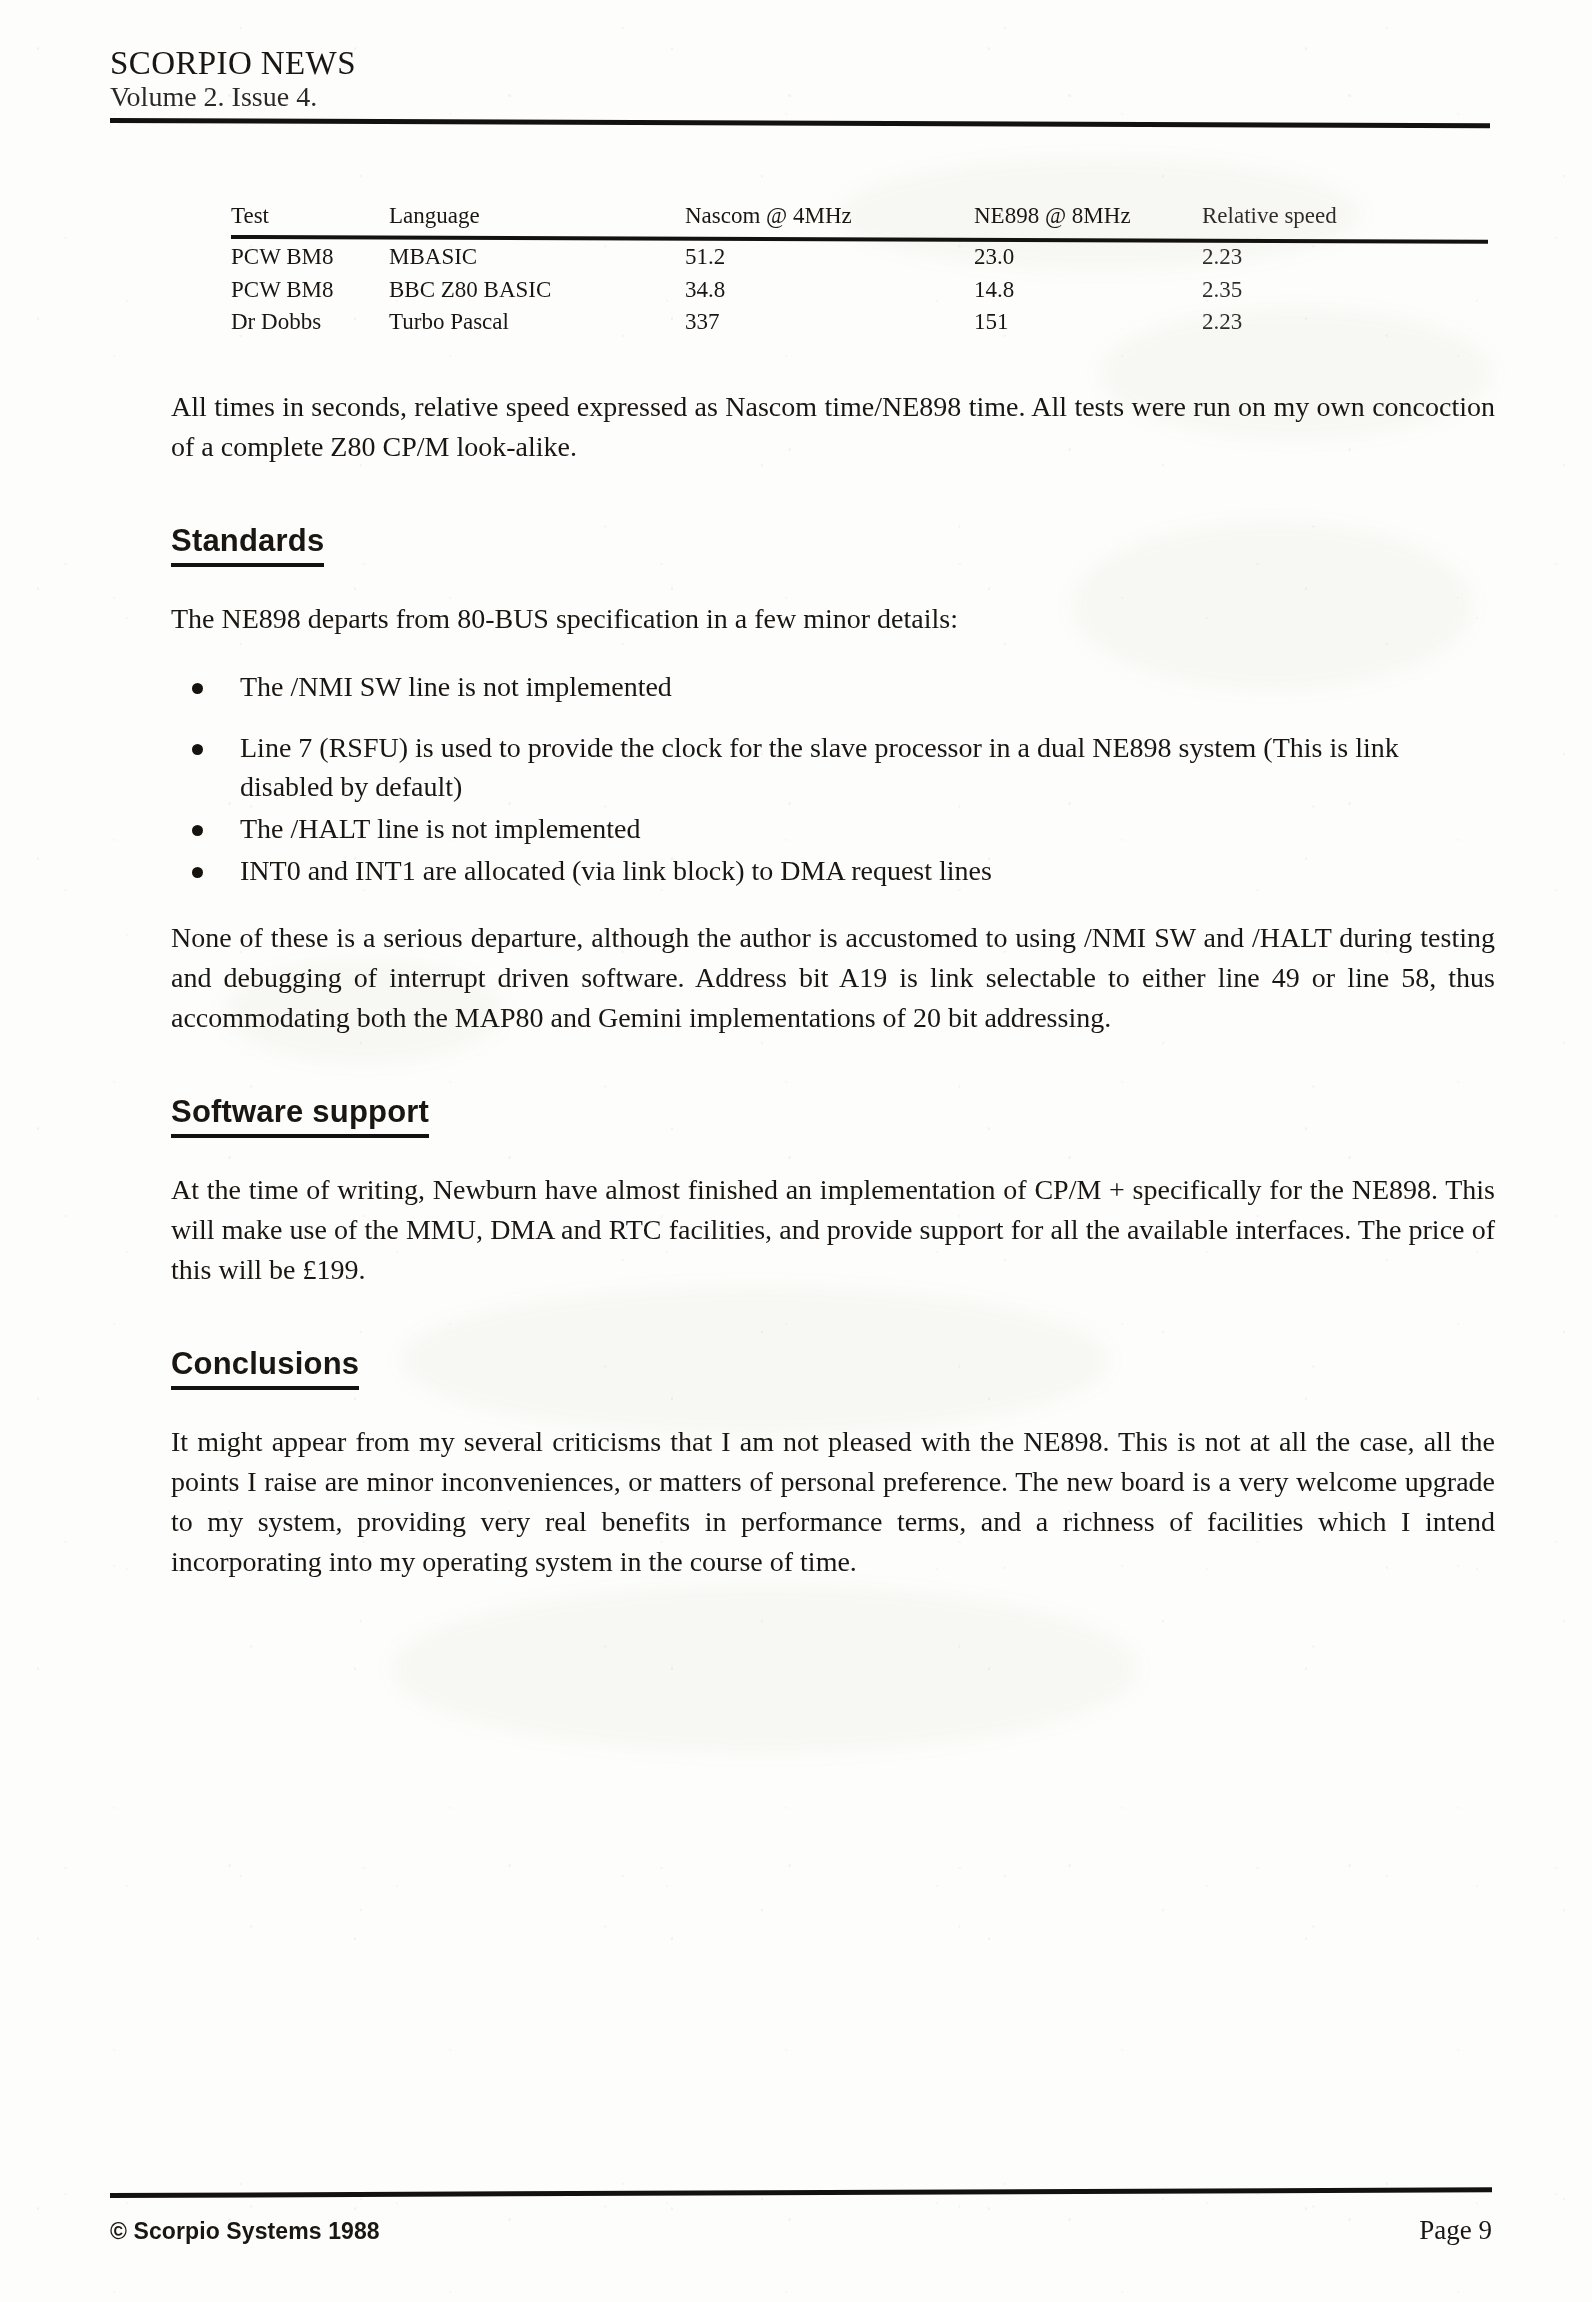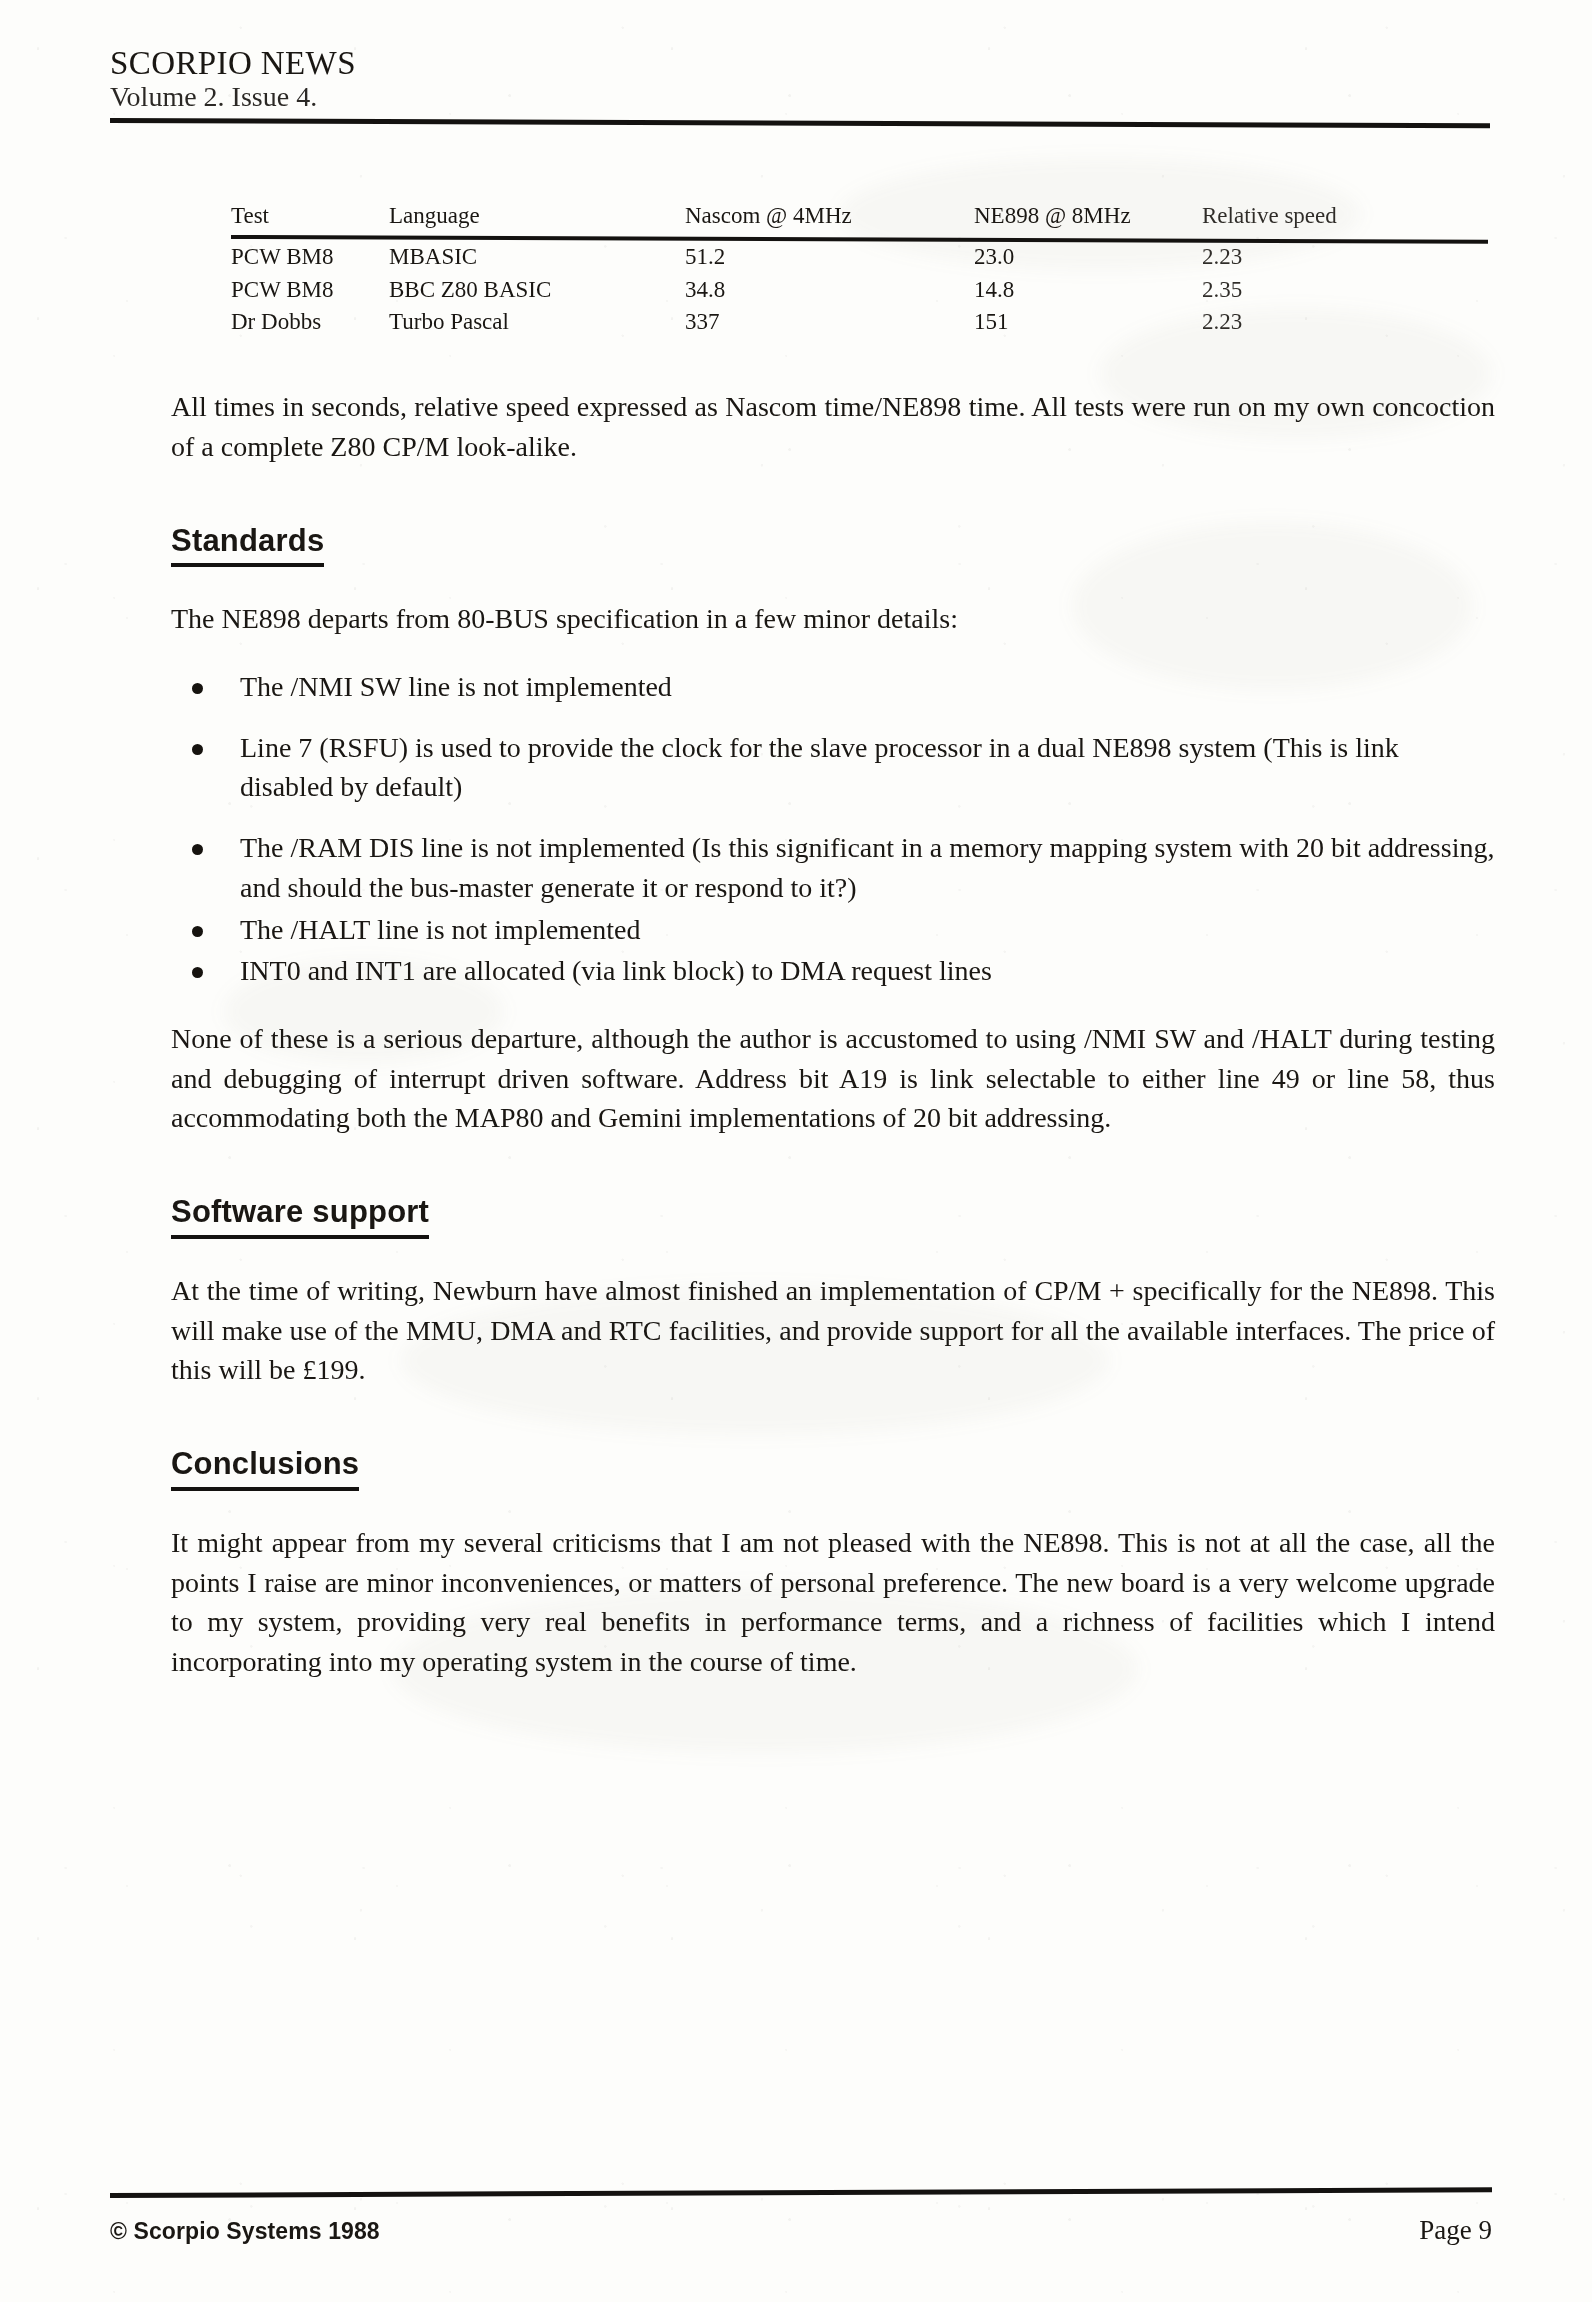--- a/index.html
+++ b/index.html
@@ -262,21 +262,20 @@
     <p class="body">All times in seconds, relative speed expressed as Nascom time/NE898 time. All tests were run on my own concoction of a complete Z80 CP/M look-alike.</p>
 
     <h2 class="section">Standards</h2>
     <div class="section-gap-below"></div>
 
     <p class="body">The NE898 departs from 80-BUS specification in a few minor details:</p>
 
     <ul class="bullets">
       <li>The /NMI SW line is not implemented</li>
       <li class="justify-full">Line 7 (RSFU) is used to provide the clock for the slave processor in a dual NE898 system (This is link disabled by default)</li>
-      <li class="justify-full">The /RAM DIS line is not implemented (Is this significant in a memory mapping system with 20 bit addressing, and should the bus-master generate it or respond to it?)</li>
       <li>The /HALT line is not implemented</li>
       <li>INT0 and INT1 are allocated (via link block) to DMA request lines</li>
     </ul>
 
     <p class="body">None of these is a serious departure, although the author is accustomed to using /NMI SW and /HALT during testing and debugging of interrupt driven software. Address bit A19 is link selectable to either line 49 or line 58, thus accommodating both the MAP80 and Gemini implementations of 20 bit addressing.</p>
 
     <h2 class="section">Software support</h2>
     <div class="section-gap-below"></div>
 
     <p class="body">At the time of writing, Newburn have almost finished an implementation of CP/M + specifically for the NE898. This will make use of the MMU, DMA and RTC facilities, and provide support for all the available interfaces. The price of this will be £199.</p>

